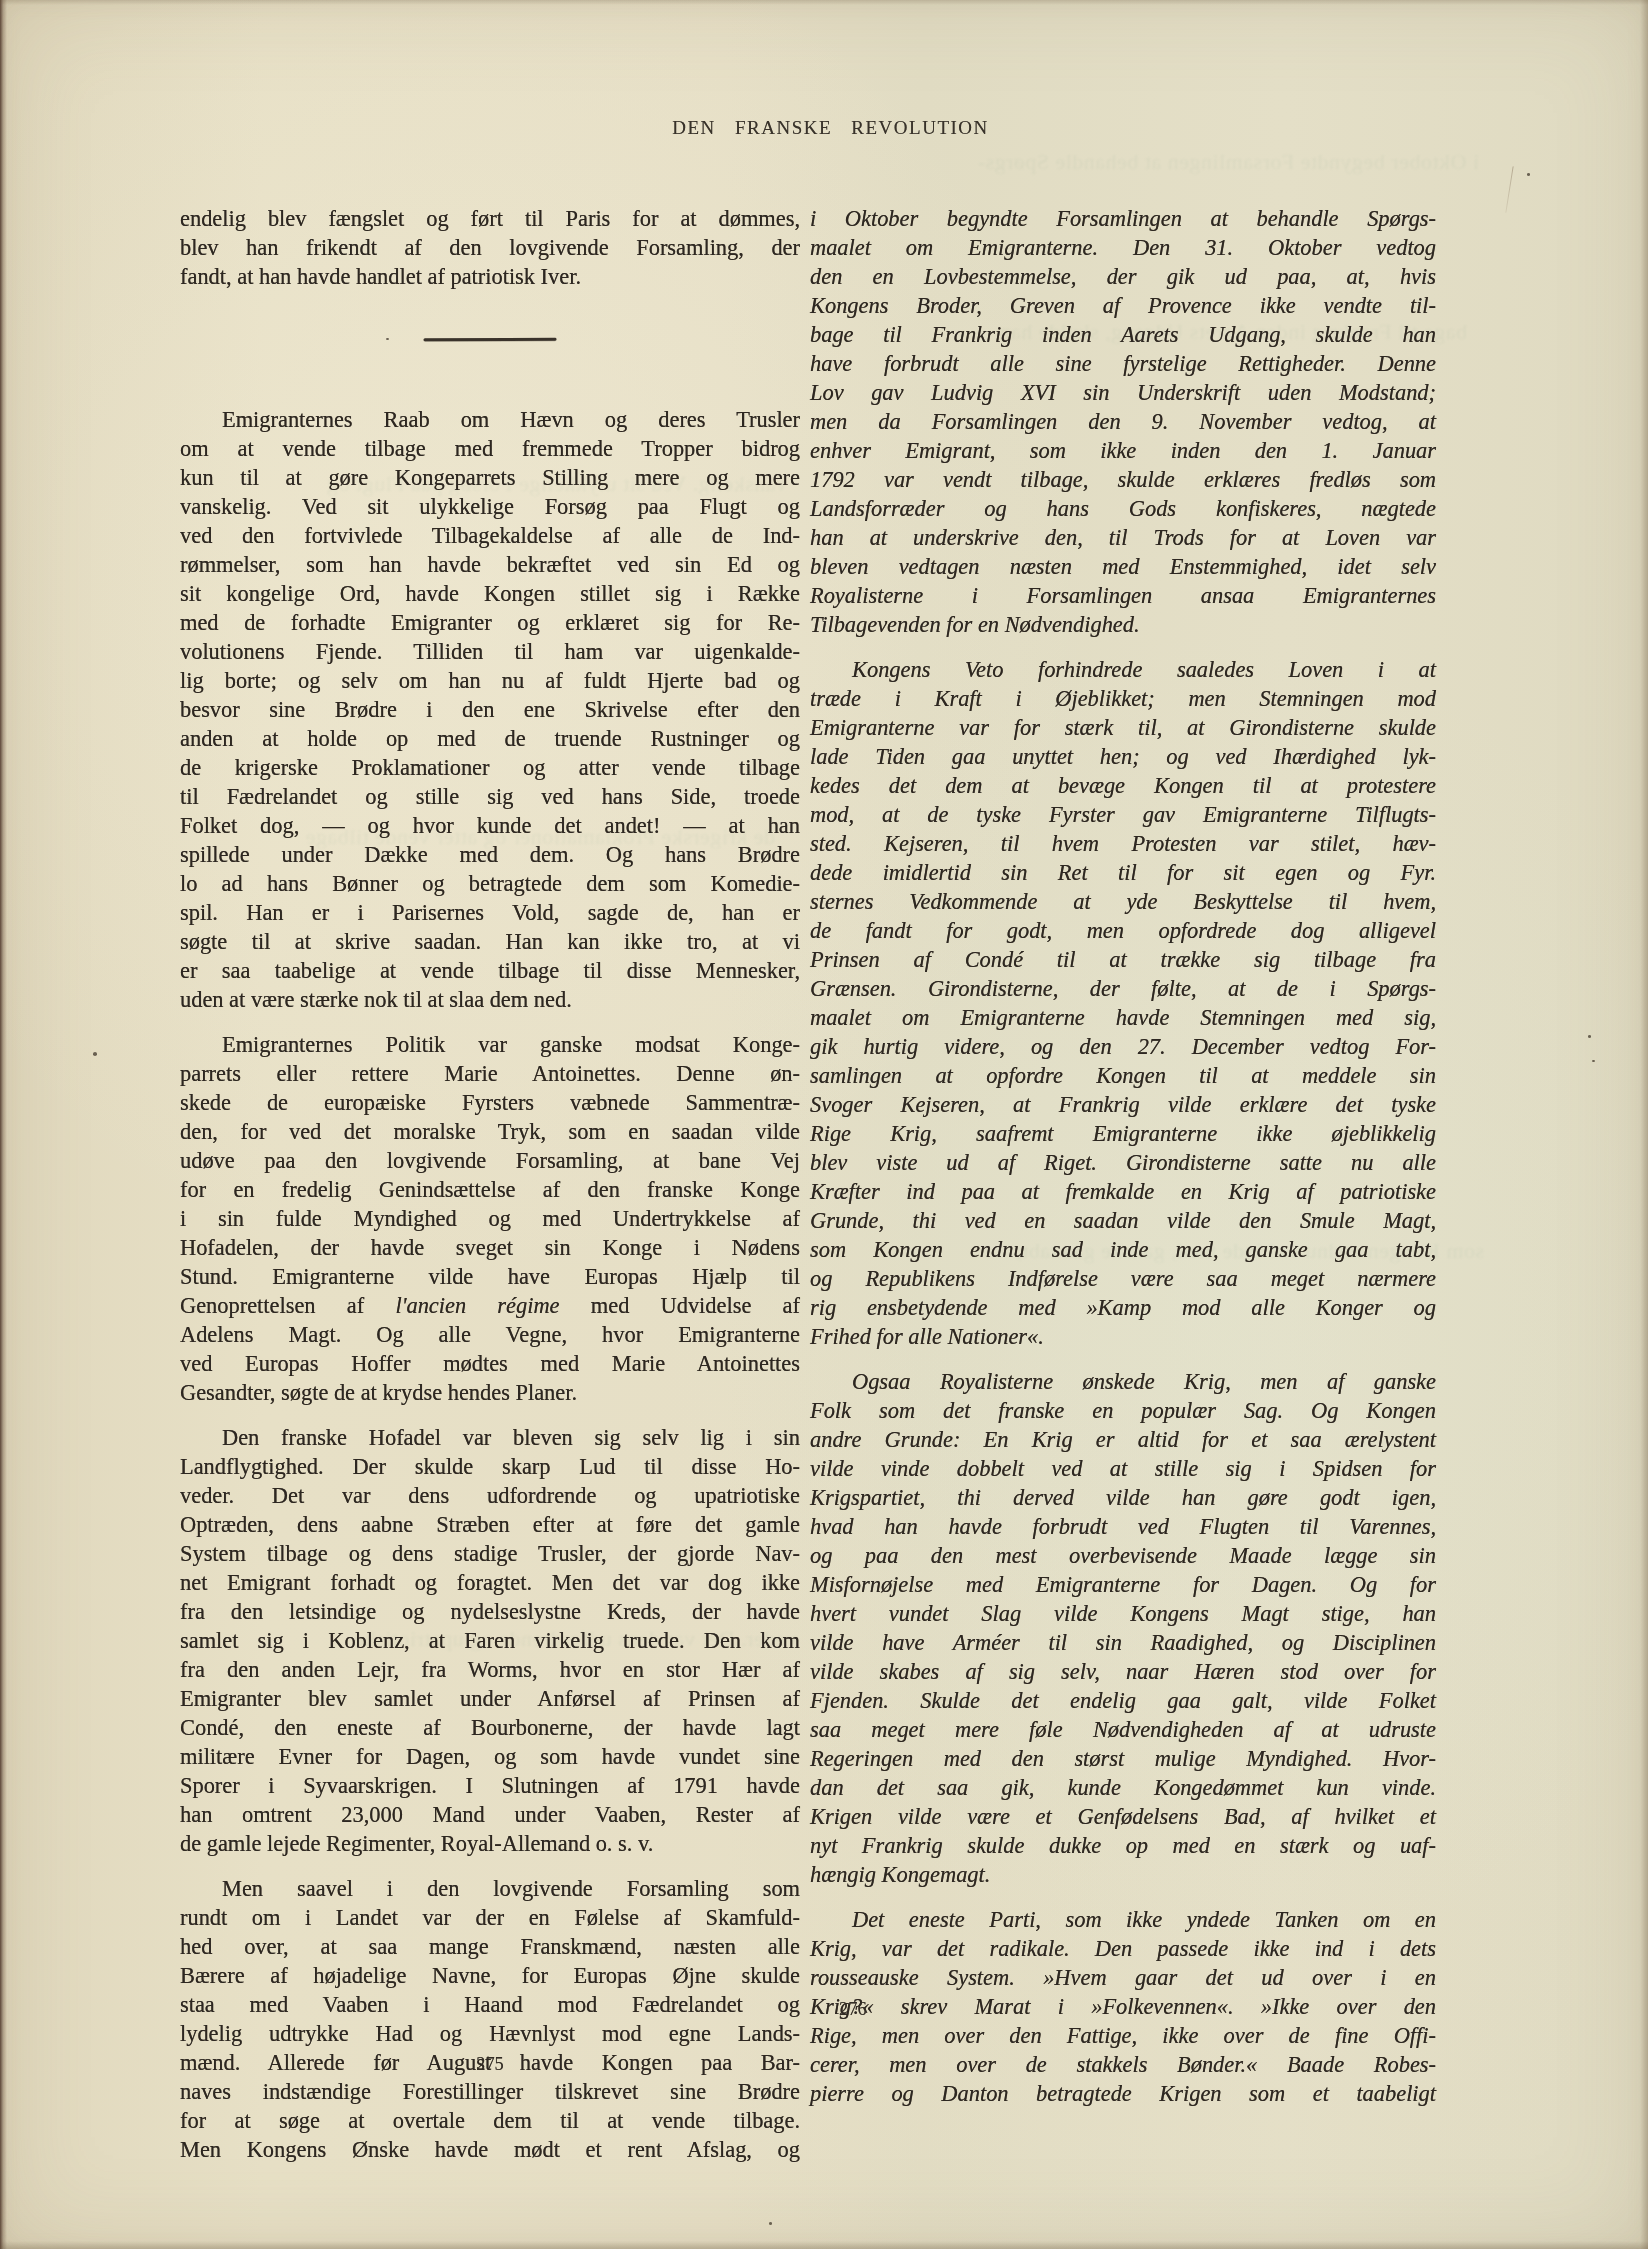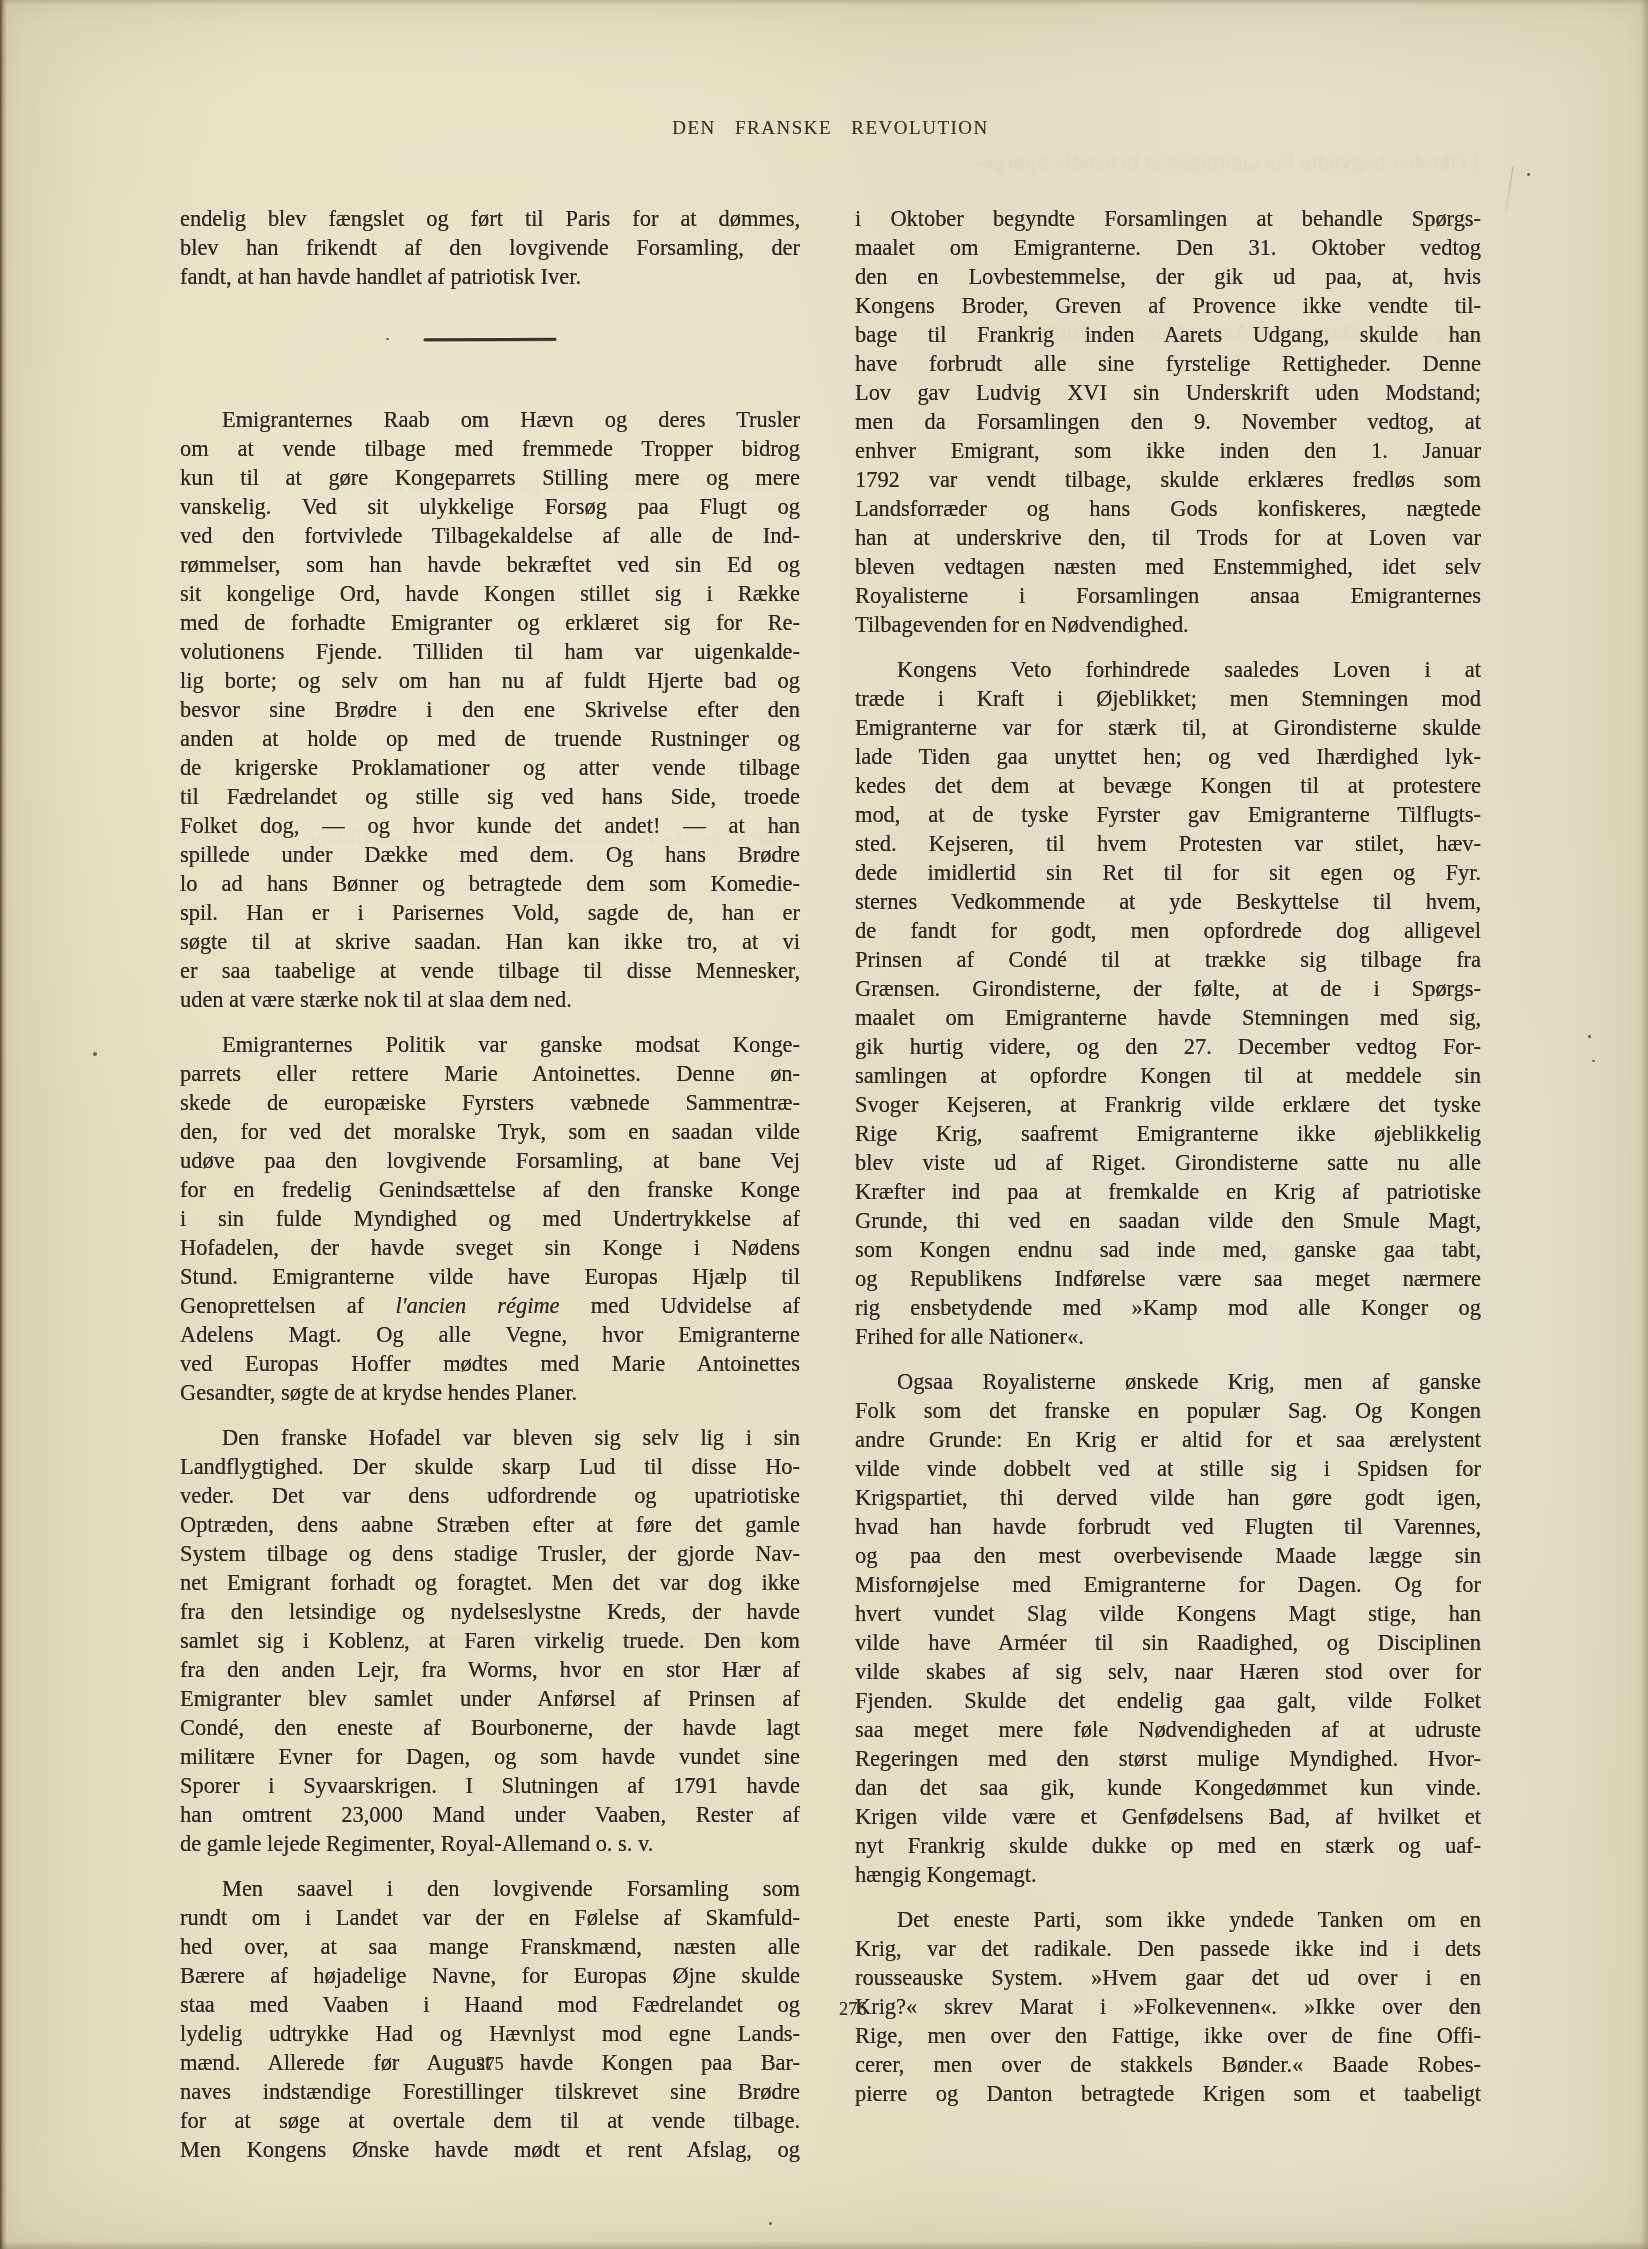--- a/index.html
+++ b/index.html
@@ -24,21 +24,21 @@
     text-shadow: 0 0 0.5px rgba(56,50,42,0.5);
   }
 
   .col {
     position: absolute; top: 188px;
     font-size: 22.4px; line-height: 29px;
     color: #2d2721;
     text-shadow: 0 0 0.5px rgba(45,38,30,0.55), 0.2px 0.2px 0 rgba(45,38,30,0.3);
   }
   .col-left  { left: 164px;  width: 652px; }
-  .col-right { left: 839px; width: 658px; }
+  .col-right { left: 794px; width: 658px; font-style: italic; }
 
   .para { margin: 16px; }
   .line { text-align: left; }
   .line.just { text-align: justify; text-align-last: justify; }
   .para.indent .line:first-child { text-indent: 42px; }
 
   .divider-wrap { height: 82px; position: relative; }
   .rule {
     position: absolute; top: 31px; left: 50%;
     width: 133px; height: 2.5px;

